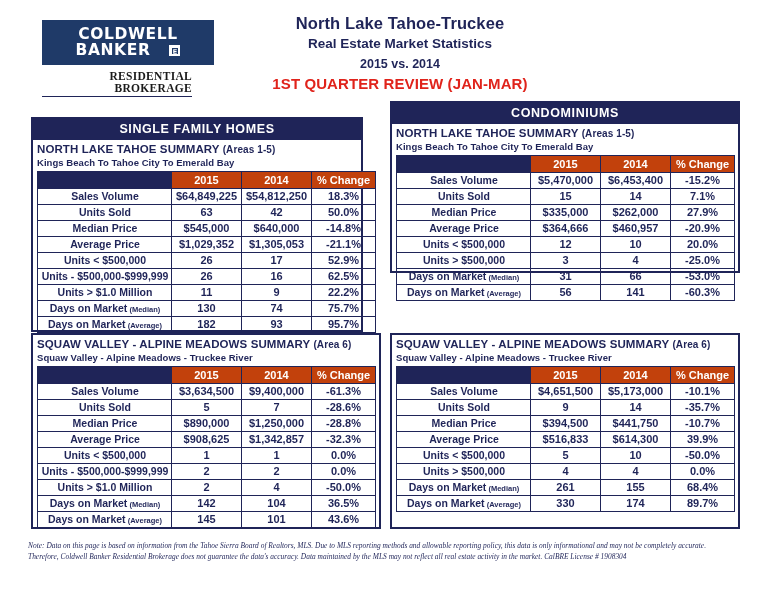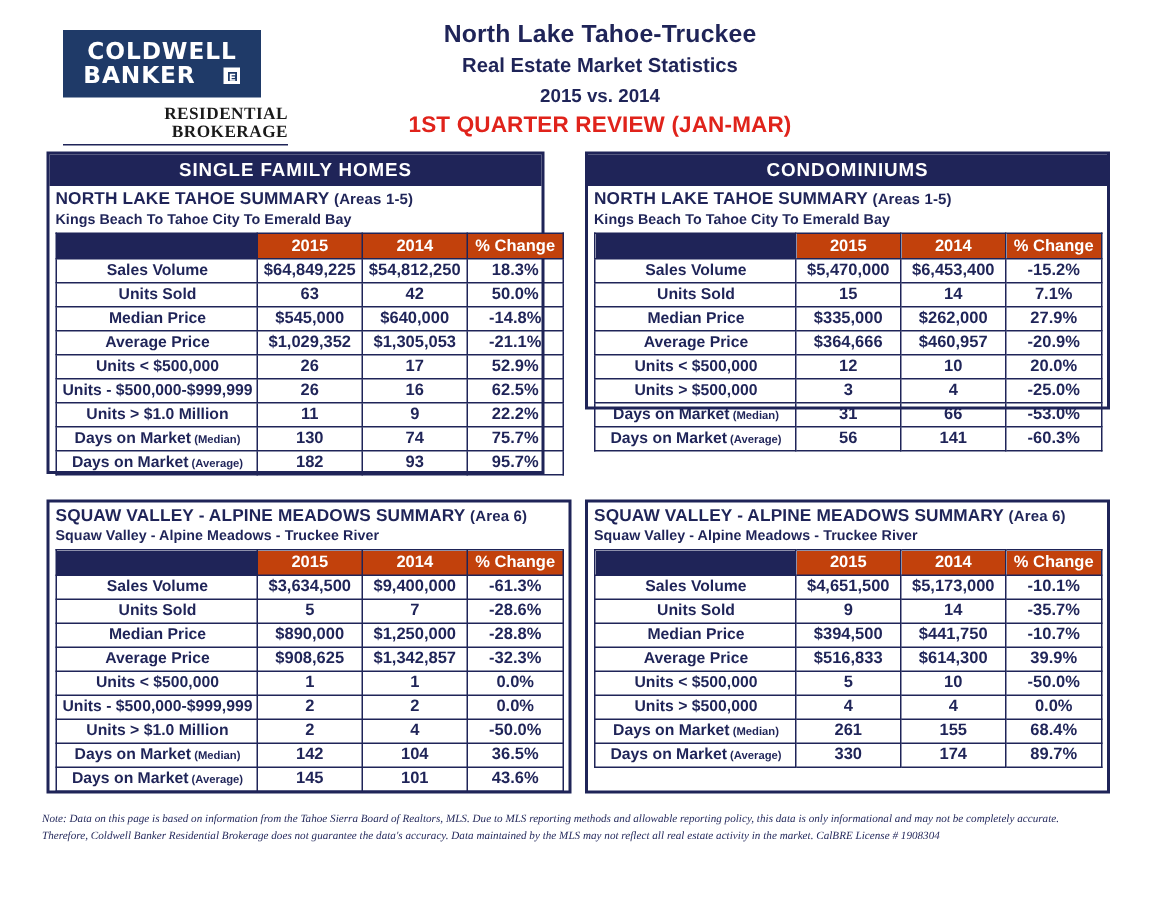--- a/index.html
+++ b/index.html
@@ -21,21 +21,21 @@
     height: 96px;
   }
   .logo-block {
     position: absolute;
     left: 42px; top: 20px;
     width: 150px;
     text-align: center;
   }
   .logo-bar {
     background: #1f3a68;
-    width: 132px; height: 45px;
+    width: 172px; height: 45px;
     position: relative;
     display: flex;
     flex-direction: column;
     align-items: center;
     justify-content: center;
     line-height: 1;
   }
   .logo-word1, .logo-word2 {
     color: #ffffff;
     font-family: "DejaVu Sans", sans-serif;
@@ -91,21 +91,21 @@
     font-size: 15px; font-weight: bold; color: #e0231b;
     line-height: 1.5; letter-spacing: 0.1px;
   }
 
   
   .panel {
     position: absolute;
     border: 2px solid #1f2458;
     background: #ffffff;
   }
-  .panel-left-top  { left: 31px;  top: 101px; width: 332px; height: 215px; }
+  .panel-left-top  { left: 31px;  top: 117px; width: 332px; height: 215px; }
   .panel-right-top { left: 390px; top: 101px; width: 350px; height: 172px; }
   .panel-left-bot  { left: 31px;  top: 333px; width: 350px; height: 196px; }
   .panel-right-bot { left: 390px; top: 333px; width: 350px; height: 196px; }
 
   .cat-bar {
     background: #1f2458;
     color: #ffffff;
     text-align: center;
     font-weight: bold;
     font-size: 12.5px;

